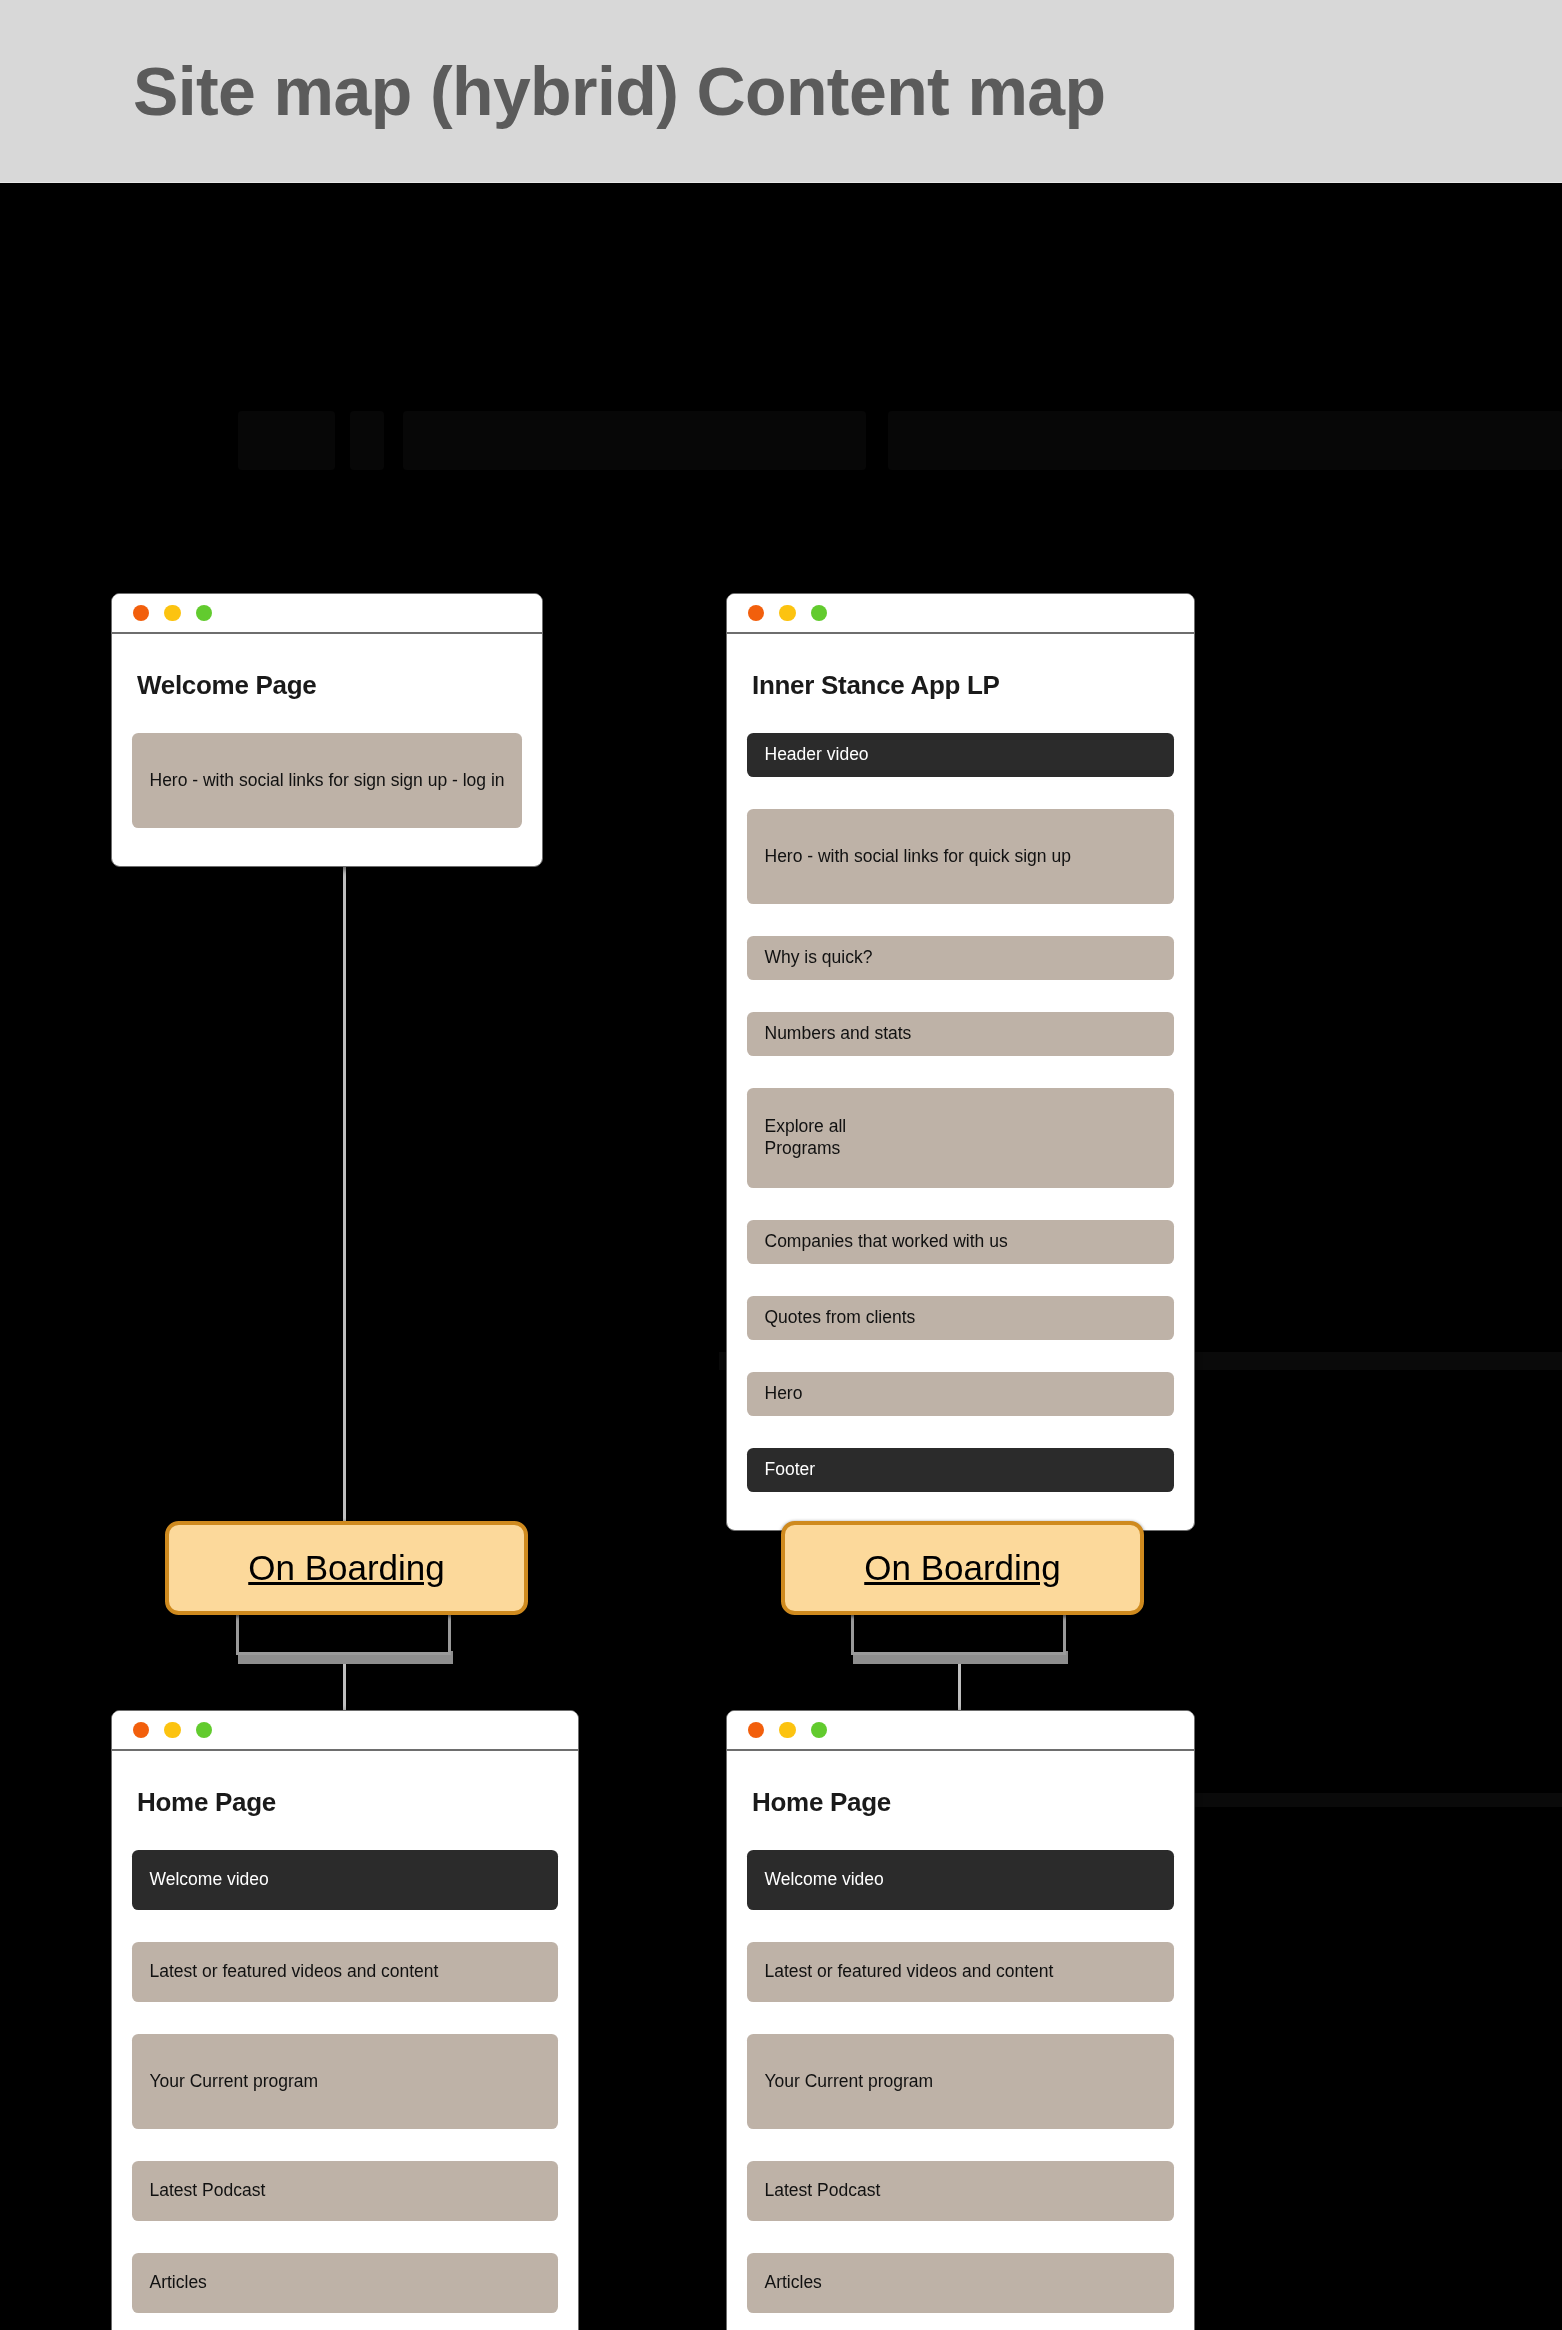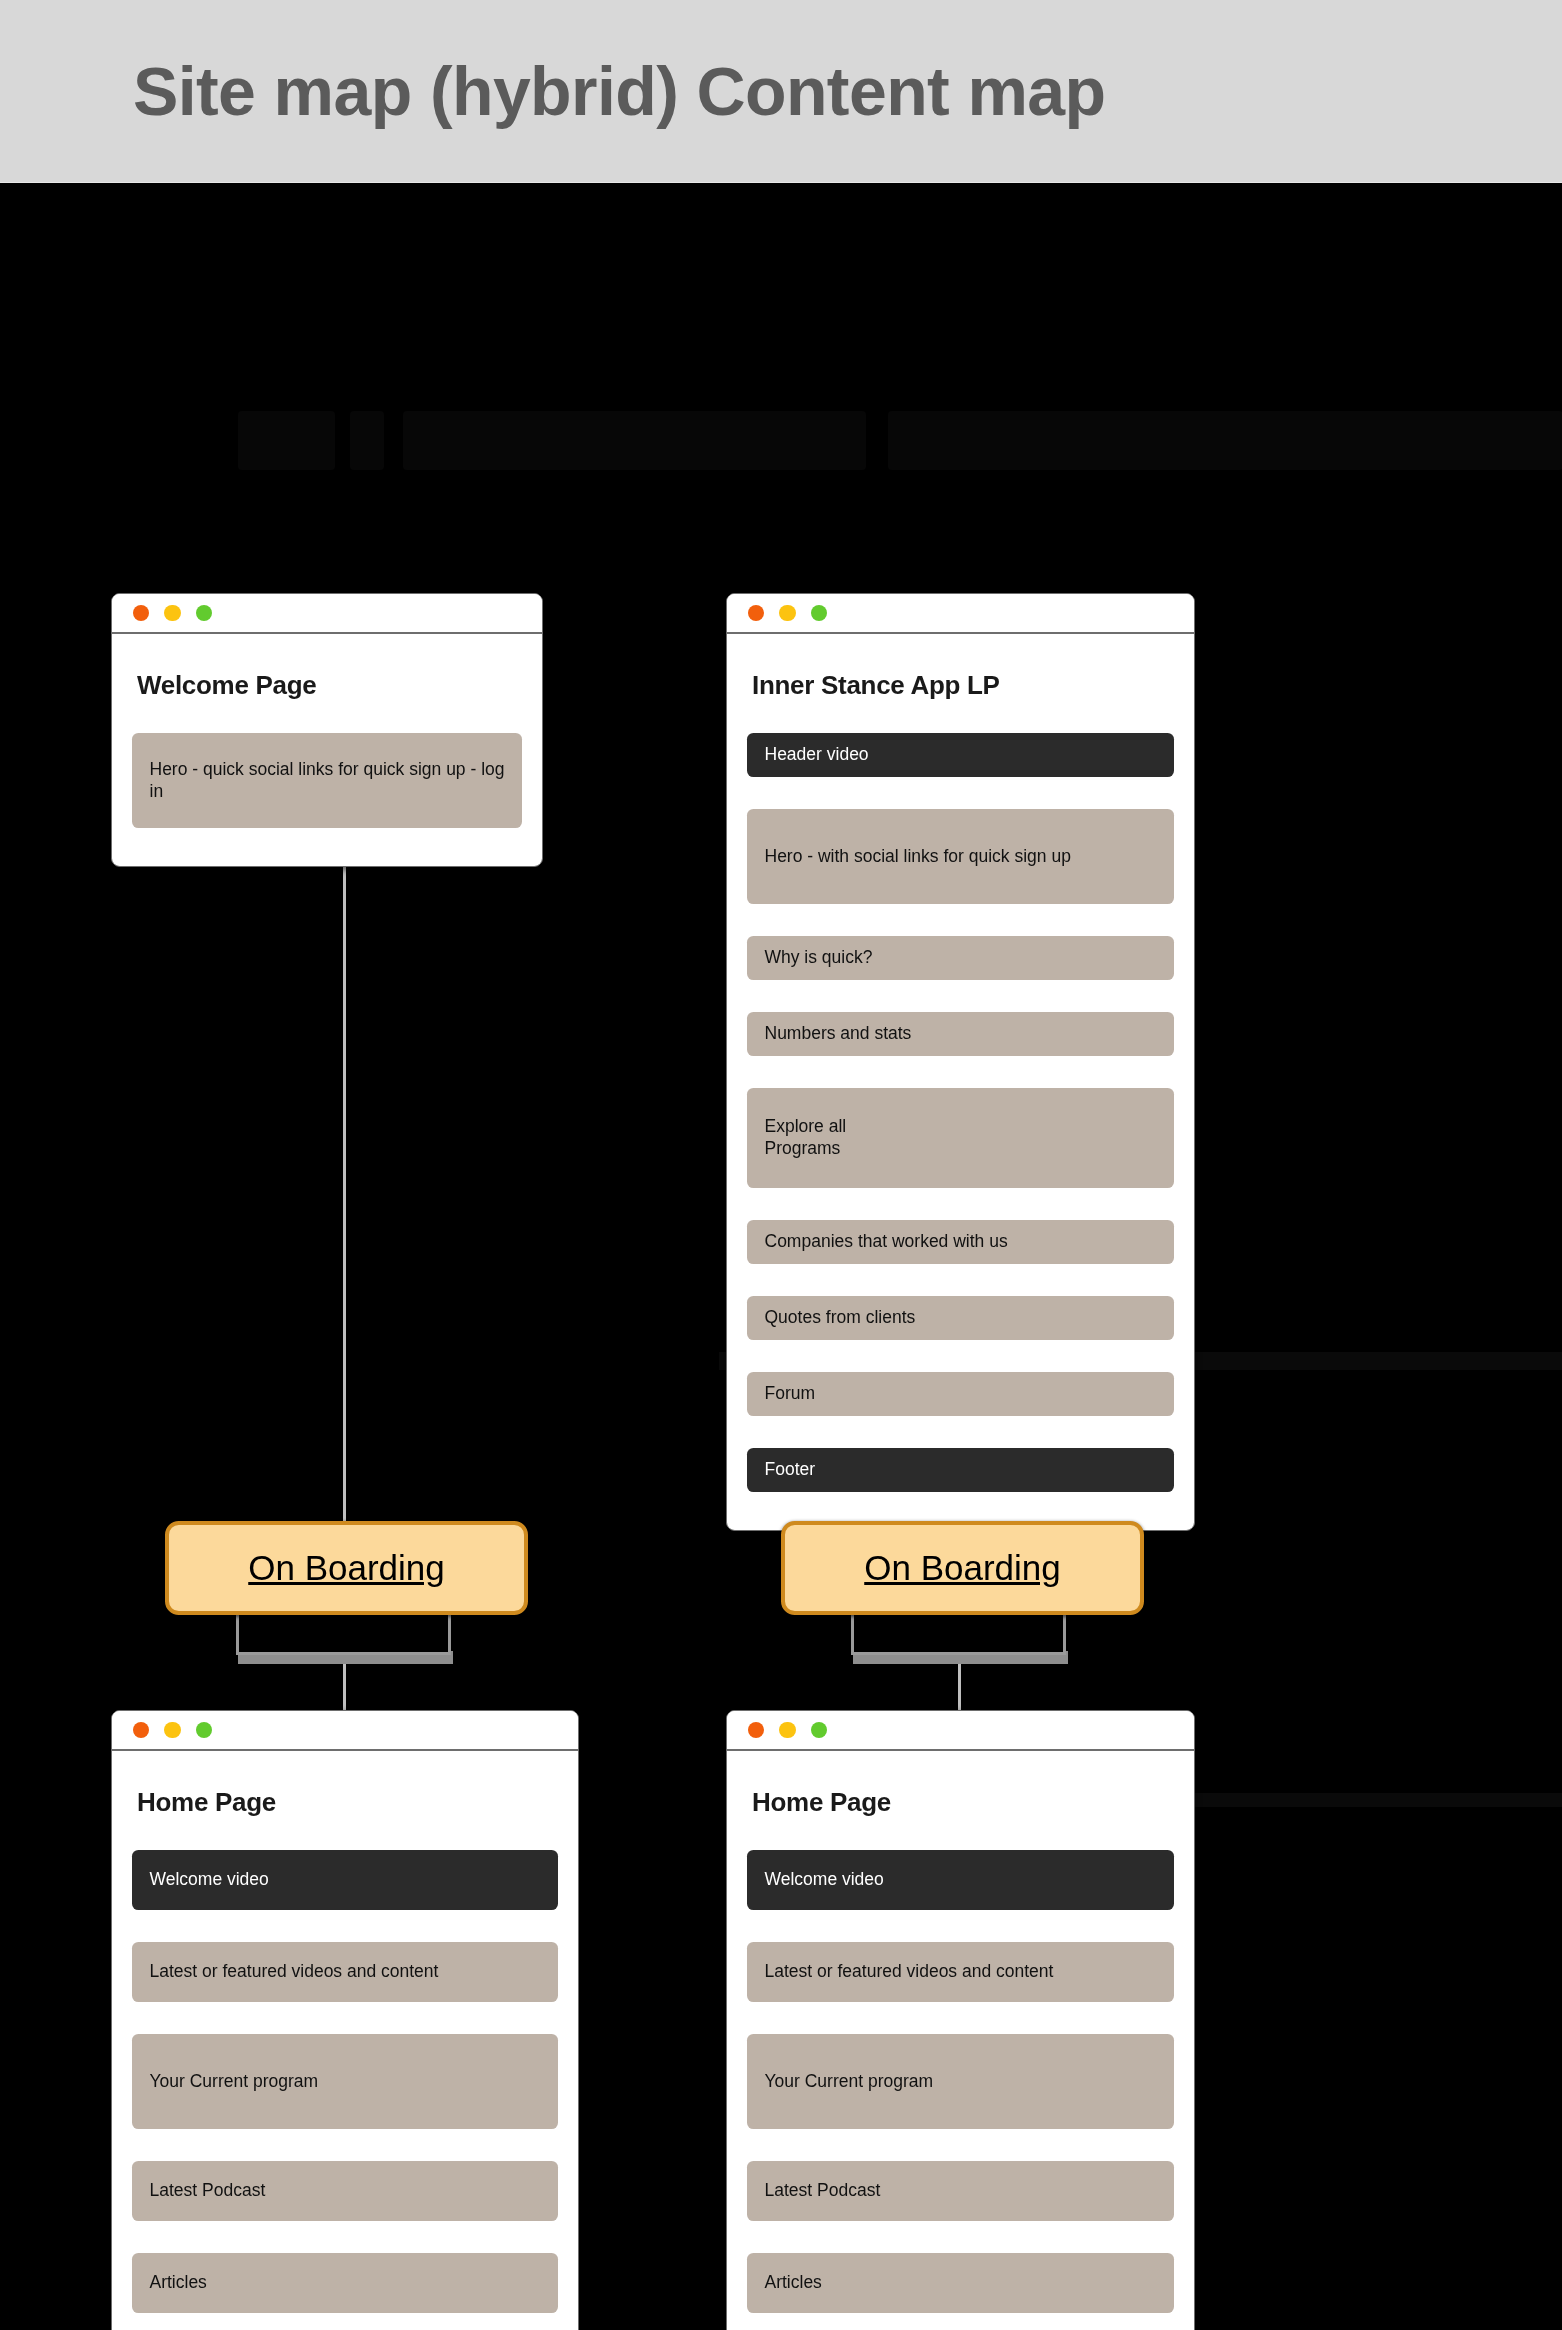--- a/index.html
+++ b/index.html
@@ -177,41 +177,41 @@
     <div class="conn" style="left:958px; top:1431px; height:281px;"></div>
 
     <div class="win" style="left:111px; top:410px; width:432px;">
       <div class="win-bar">
         <span class="dot red"></span>
         <span class="dot yellow"></span>
         <span class="dot green"></span>
       </div>
       <div class="win-body">
         <div class="win-title">Welcome Page</div>
-        <div class="blk beige h-lg">Hero - quick social links for quick sign up - log in</div>
+        <div class="blk beige h-lg">Hero - with social links for sign sign up - log in</div>
       </div>
     </div>
 
     <div class="win" style="left:726px; top:410px; width:469px;">
       <div class="win-bar">
         <span class="dot red"></span>
         <span class="dot yellow"></span>
         <span class="dot green"></span>
       </div>
       <div class="win-body">
         <div class="win-title">Inner Stance App LP</div>
         <div class="blk dark  h-sm">Header video</div>
         <div class="blk beige h-lg">Hero - with social links for quick sign up</div>
         <div class="blk beige h-sm">Why is quick?</div>
         <div class="blk beige h-sm">Numbers and stats</div>
         <div class="blk beige h-xl">Explore all
 Programs</div>
         <div class="blk beige h-sm">Companies that worked with us</div>
         <div class="blk beige h-sm">Quotes from clients</div>
-        <div class="blk beige h-sm">Forum</div>
+        <div class="blk beige h-sm">Hero</div>
         <div class="blk dark  h-sm">Footer</div>
       </div>
     </div>
 
     <div class="placeholder-shadow" style="left:238px;  top:1468px; width:215px;"></div>
     <div class="placeholder" style="left:236px; top:1383px; width:215px; height:89px;"></div>
 
     <div class="placeholder-shadow" style="left:853px; top:1468px; width:215px;"></div>
     <div class="placeholder" style="left:851px; top:1383px; width:215px; height:89px;"></div>
 

